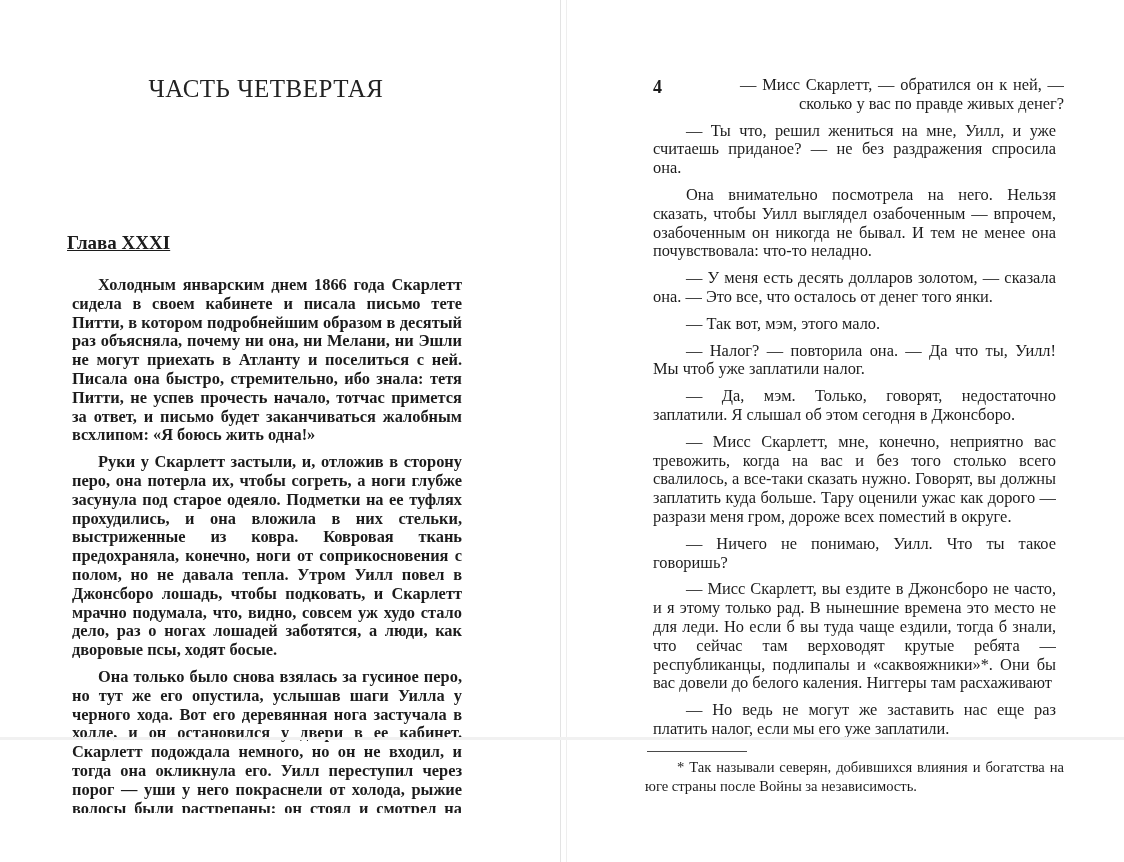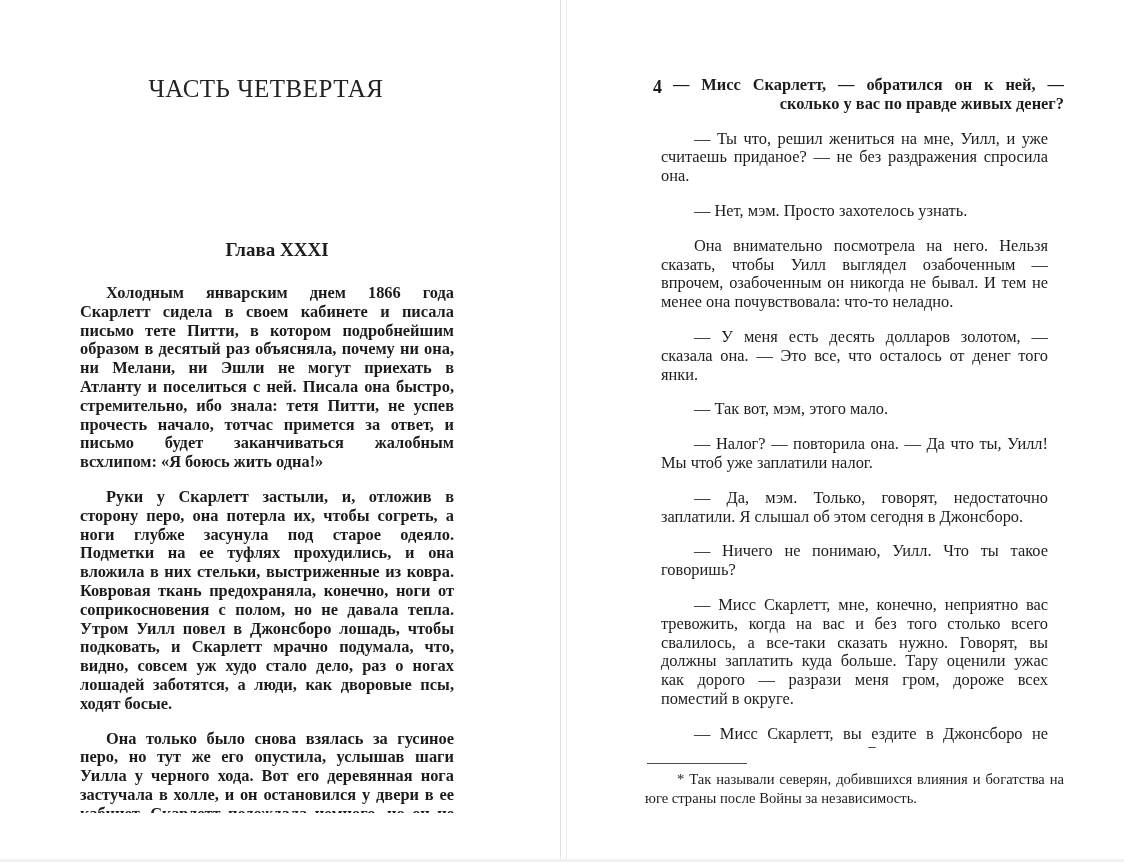--- a/index.html
+++ b/index.html
@@ -10,21 +10,21 @@
   body {
     width: 1124px;
     height: 862px;
     font-family: "Liberation Serif", "DejaVu Serif", serif;
     color: #1c1c1c;
     overflow: hidden;
   }
   .spread {
     position: relative;
     width: 1124px;
-    height: 862px;
+    height: 740px;
     background: #ffffff;
   }
   
   .gutter-line-a {
     position: absolute;
     left: 560px; top: 0;
     width: 1px; height: 862px;
     background: #e3e3e3;
   }
   .gutter-line-b {
@@ -50,36 +50,36 @@
     font-size: 25px;
     line-height: 30px;
     font-weight: 400;
     letter-spacing: 0.5px;
     color: #222222;
   }
   .chapter-title {
     position: absolute;
     left: 63px; top: 227px;
     width: 406px;
-    margin: 11px;
-    text-align: center;
+    margin: 4px;
     font-size: 19px;
     line-height: 24px;
     font-weight: 700;
+    text-decoration: underline;
   }
   .left-body {
     position: absolute;
     left: 64px; top: 268px;
     width: 406px;
     max-height: 545px;
     overflow: hidden;
     font-weight: bold;
   }
   .para {
-    margin: 16px;
+    margin: 8px;
     font-size: 16.4px;
     line-height: 18.8px;
     text-align: justify;
     text-indent: 26px;
     hyphens: auto;
     -webkit-hyphens: auto;
   }
 
   
   .page-number {
@@ -93,39 +93,38 @@
     position: absolute;
     left: 645px; top: 76px;
     width: 419px;
     max-height: 672px;
     overflow: hidden;
   }
   .right-body .para {
     text-indent: 33px;
   }
   .opening {
+    margin-left: 67px;
     font-size: 16.4px;
     line-height: 18.8px;
-    font-weight: bold;
   }
   .op-line1 {
     text-indent: 28px;
     text-align: justify;
     text-align-last: justify;
     white-space: nowrap;
     overflow: hidden;
   }
   .op-line2 {
     text-align: right;
   }
   .footnote {
     position: absolute;
     left: 645px; top: 751px;
     width: 419px;
-    margin-top: 12px;
   }
   .footnote-rule {
     width: 100px;
     height: 0;
     border-top: 1px solid #4a4a4a;
     margin: 0 0 6px 2px;
   }
   .footnote-text {
     margin: 0;
     font-size: 14.6px;
@@ -153,28 +152,27 @@
   <div class="gutter-line-b"></div>
 
   <div>
     <div class="page-number">4</div>
     <div class="right-body">
       <div class="opening">
         <div class="op-line1">— Мисс Скарлетт, — обратился он к ней, —</div>
         <div class="op-line2">сколько у вас по правде живых денег?</div>
       </div>
       <p class="para">— Ты что, решил жениться на мне, Уилл, и уже считаешь приданое? — не без раздражения спросила она.</p>
-      <p class="para">— Нет, мэм. Просто захотелось узнать.</p>
       <p class="para">Она внимательно посмотрела на него. Нельзя сказать, чтобы Уилл выглядел озабоченным — впрочем, озабоченным он никогда не бывал. И тем не менее она почувствовала: что-то неладно.</p>
       <p class="para">— У меня есть десять долларов золотом, — сказала она. — Это все, что осталось от денег того янки.</p>
       <p class="para">— Так вот, мэм, этого мало.</p>
       <p class="para">— Налог? — повторила она. — Да что ты, Уилл! Мы чтоб уже заплатили налог.</p>
       <p class="para">— Да, мэм. Только, говорят, недостаточно заплатили. Я слышал об этом сегодня в Джонсборо.</p>
+      <p class="para">— Мисс Скарлетт, мне, конечно, неприятно вас тревожить, когда на вас и без того столько всего свалилось, а все-таки сказать нужно. Говорят, вы должны заплатить куда больше. Тару оценили ужас как дорого — разрази меня гром, дороже всех поместий в округе.</p>
       <p class="para">— Ничего не понимаю, Уилл. Что ты такое говоришь?</p>
-      <p class="para">— Мисс Скарлетт, мне, конечно, неприятно вас тревожить, когда на вас и без того столько всего свалилось, а все-таки сказать нужно. Говорят, вы должны заплатить куда больше. Тару оценили ужас как дорого — разрази меня гром, дороже всех поместий в округе.</p>
       <p class="para">— Мисс Скарлетт, вы ездите в Джонсборо не часто, и я этому только рад. В нынешние времена это место не для леди. Но если б вы туда чаще ездили, тогда б знали, что сейчас там верховодят крутые ребята — республиканцы, подлипалы и «саквояжники»*. Они бы вас довели до белого каления. Ниггеры там расхаживают</p>
       <p class="para">— Но ведь не могут же заставить нас еще раз платить налог, если мы его уже заплатили.</p>
     </div>
     <div class="footnote">
       <div class="footnote-rule"></div>
       <p class="footnote-text">* Так называли северян, добившихся влияния и богатства на юге страны после Войны за независимость.</p>
     </div>
   </div>
 
   <div class="bottom-edge"></div>

